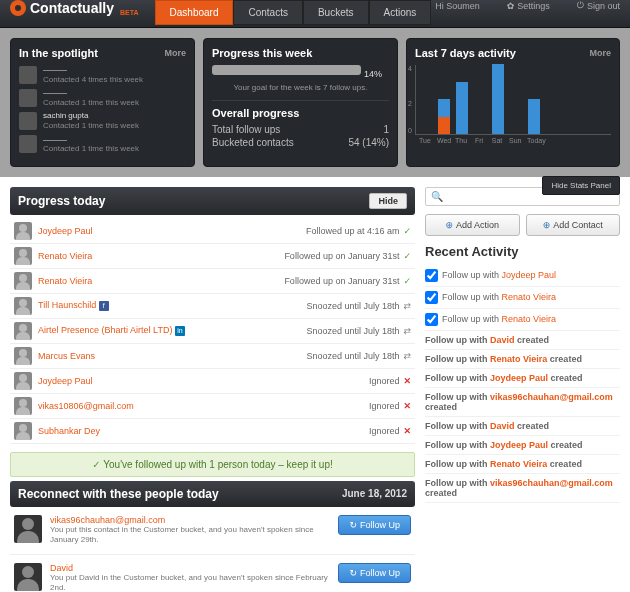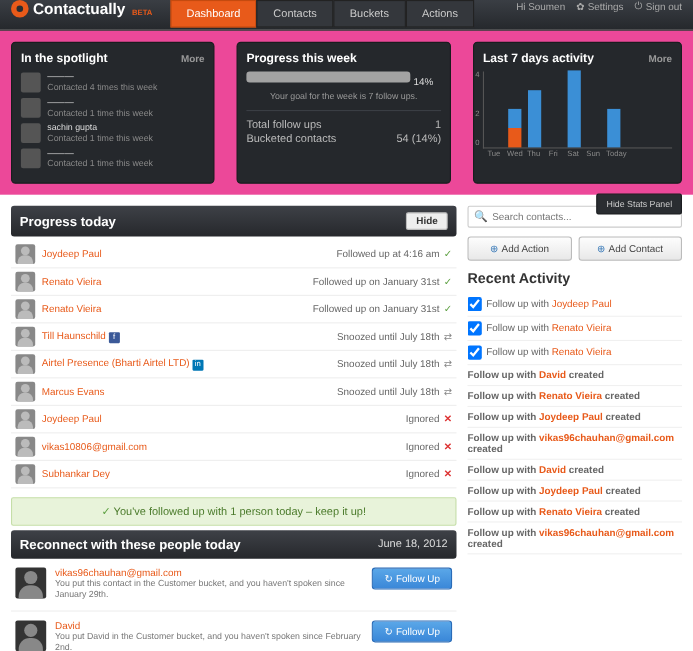--- a/index.html
+++ b/index.html
@@ -5,24 +5,24 @@
 *{box-sizing:border-box;margin:0;padding:0;font-family:Arial,Helvetica,sans-serif}
 body{background:#fff;width:630px;font-size:10px;color:#333}
 .topbar{background:linear-gradient(#3a3e44,#25282c);height:28px;display:flex;align-items:flex-start;padding:0 10px;border-bottom:1px solid #111}
 .logo{display:flex;align-items:center;gap:4px;color:#fff;font-size:14px;font-weight:bold}
 .logo-icon{width:16px;height:16px;background:#e85a1a;border-radius:50%;position:relative;display:flex;align-items:center;justify-content:center}
 .logo-icon::before{content:"";width:6px;height:6px;border-radius:50%;background:#2a2d31}
 .beta{font-size:7px;color:#e85a1a;margin-left:2px;position:relative;top:4px}
 .nav{display:flex;margin-left:16px;gap:0}
 .nav a{padding:6px 14px;color:#ccc;font-size:10px;text-decoration:none;background:#34373c;border:1px solid #222}
 .nav a.active{background:#e85a1a;color:#fff;border-color:#c44a0f}
-.rightlinks{margin-left:auto;display:flex;gap:10px;color:#aaa;font-size:9px;align-items:center}
+.rightlinks{margin-left:auto;display:flex;gap:27px;color:#aaa;font-size:9px;align-items:center}
 .rightlinks a{color:#aaa;text-decoration:none;display:flex;align-items:center;gap:3px}
 
-.stats{background:#ec4899;padding:10px;display:flex;gap:20px;position:relative}
+.stats{background:#a3a3a3;padding:10px;display:flex;gap:8px;position:relative}
 .panel{background:#25282c;border:1px solid #1a1c1f;border-radius:4px;padding:8px;color:#ddd}
 .panel h3{font-size:11px;color:#fff;margin-bottom:6px;display:flex;justify-content:space-between;align-items:center}
 .more{font-size:9px;color:#999}
 .spotlight{width:185px}
 .spot-item{display:flex;gap:6px;align-items:center;margin-bottom:4px}
 .avatar-sm{width:18px;height:18px;background:#555;border-radius:2px}
 .spot-text{font-size:8px;color:#888;line-height:1.2}
 .spot-name{color:#ddd;filter:blur(0.5px)}
 .progwk{width:195px}
 .pbar{height:10px;background:#666;border-radius:3px;position:relative;margin:4px 0;border:5px solid #a3a3a3}
@@ -49,21 +49,21 @@
 .avatar{width:18px;height:18px;background:#888;border-radius:2px;flex-shrink:0;position:relative}
 .avatar::before{content:"";position:absolute;width:8px;height:8px;background:#bbb;border-radius:50%;top:2px;left:5px}
 .avatar::after{content:"";position:absolute;width:14px;height:8px;background:#bbb;border-radius:6px 6px 0 0;bottom:0;left:2px}
 .pname{color:#e85a1a;font-size:9px;flex:1}
 .pstatus{font-size:9px;color:#666;display:flex;align-items:center;gap:4px}
 .chk{color:#5a9e3e}
 .x{color:#d33;font-weight:bold}
 .sz{color:#888}
 .social-ic{width:10px;height:10px;background:#3b5998;display:inline-block;color:#fff;font-size:7px;text-align:center;line-height:10px;border-radius:1px}
 .success-bar{background:#e8f3da;border:1px solid #c5dea8;padding:6px;text-align:center;color:#4a7a2a;font-size:10px;margin:4px 0;border-radius:2px}
-.reconnect-date{font-size:10px;font-weight:normal;color:#ddd}
+.reconnect-date{font-size:10px;font-weight:bold;color:#ddd}
 .rec-item{display:flex;gap:8px;padding:8px 4px;border-bottom:1px solid #eee;align-items:flex-start}
 .avatar-lg{width:28px;height:28px;background:#333;border-radius:2px;flex-shrink:0;position:relative}
 .avatar-lg::before{content:"";position:absolute;width:12px;height:12px;background:#888;border-radius:50%;top:3px;left:8px}
 .avatar-lg::after{content:"";position:absolute;width:22px;height:12px;background:#888;border-radius:10px 10px 0 0;bottom:0;left:3px}
 .rec-body{flex:1}
 .rec-name{color:#e85a1a;font-size:9px}
 .rec-desc{font-size:8px;color:#777;line-height:1.3}
 .followup-btn{background:linear-gradient(#5aa7e8,#3a87d8);color:#fff;border:1px solid #2a6cb8;padding:4px 10px;border-radius:3px;font-size:9px;display:flex;align-items:center;gap:3px}
 
 .right{width:195px}
@@ -144,20 +144,21 @@
   <div class="panel progwk">
     <h3>Progress this week</h3>
     <div style="position:relative;padding-right:28px">
       <div class="pbar">
           <div class="pbar-fill" id="pbar-fill" style="width: 14%;"></div>
           <span class="pct">14%</span>
         </div>
     </div>
     <div class="goal">Your goal for the week is 7 follow ups.</div>
     <div class="overall">
+      <h4>Overall progress</h4>
       <div id="ov-rows">
           <div class="ov-row">
             <span>Total follow ups</span>
             <span>1</span>
           </div>
           <div class="ov-row">
             <span>Bucketed contacts</span>
             <span>54 (14%)</span>
           </div>
         </div>
@@ -268,21 +269,20 @@
             <div class="rec-desc">You put David in the Customer bucket, and you haven't spoken since February 2nd.</div>
           </div>
           <div class="followup-btn"><span>↻</span>Follow Up</div>
         </div>
       </div>
   </div>
 
   <div class="right">
     <div class="search-wrap">
       <span style="color:#aaa">🔍</span>
-      <input placeholder="Search contacts..." style="">
     </div>
     <div class="btns">
       <div class="btn">
           <span style="color:#3a7ab8">⊕</span>
           <span>Add Action</span>
         </div>
       <div class="btn">
           <span style="color:#3a7ab8">⊕</span>
           <span>Add Contact</span>
         </div>

